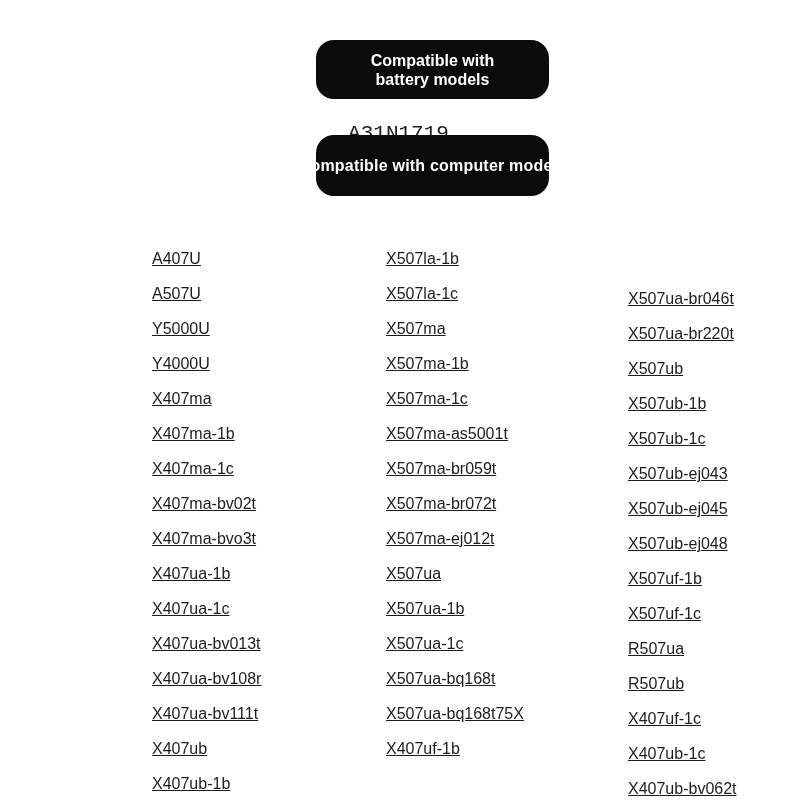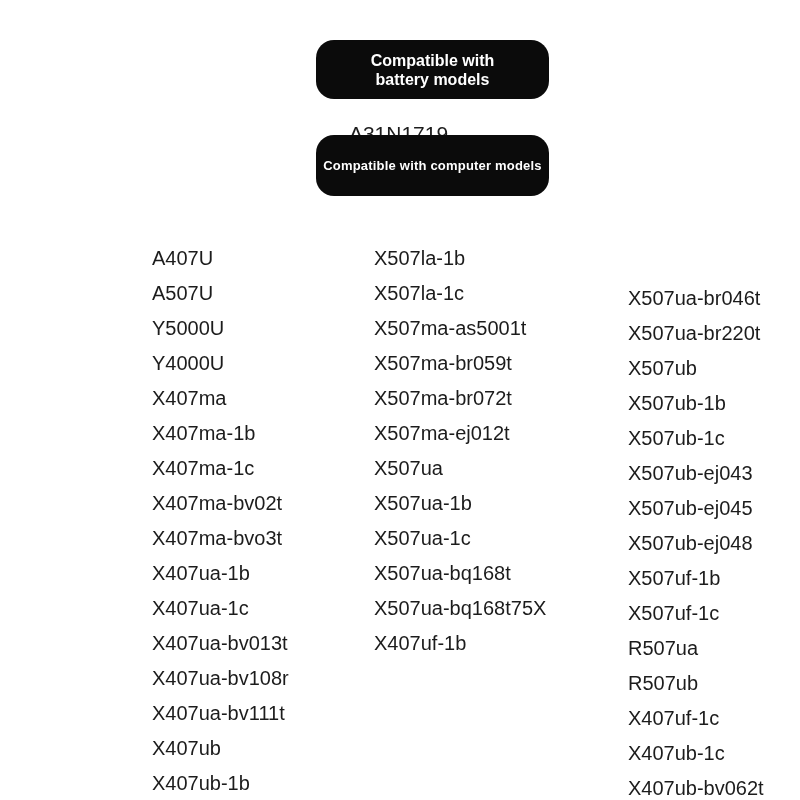--- a/index.html
+++ b/index.html
@@ -37,43 +37,45 @@
   .badge-battery {
     top: 8px;
     height: 59px;
     font-size: 16px;
     line-height: 19px;
     padding: 0 22px;
   }
   .badge-computer {
     top: 103px;
     height: 61px;
-    font-size: 13px;
+    font-size: 16px;
     letter-spacing: 0.2px;
     padding: 0 8px;
     white-space: nowrap;
   }
   .battery-model {
     position: absolute;
     top: 74px;
     left: 0;
     width: 733px;
     text-align: center;
     font-size: 21px;
     color: var(--text);
+    font-family: Liberation Mono, monospace;
   }
   .col {
     position: absolute;
     top: 177px;
-    font-size: 20px;
+    font-size: 16px;
     line-height: 35px;
     white-space: nowrap;
+    text-decoration: underline;
   }
   .col-1 { left: 88px; }
-  .col-2 { left: 310px; }
+  .col-2 { left: 322px; }
   .col-3 { left: 564px; margin-top: 40px; }
   .model-item { height: 35px; }
 </style>
 </head>
 <body>
 
 <div class="page">
 
   <div class="badge badge-battery">
     <span>Compatible with battery models</span>
@@ -100,20 +102,23 @@
       <div class="model-item">X407ua-bv013t</div>
       <div class="model-item">X407ua-bv108r</div>
       <div class="model-item">X407ua-bv111t</div>
       <div class="model-item">X407ub</div>
       <div class="model-item">X407ub-1b</div>
     </div>
 
   <div class="col col-2">
       <div class="model-item">X507la-1b</div>
       <div class="model-item">X507la-1c</div>
+      <div class="model-item">X507ma</div>
+      <div class="model-item">X507ma-1b</div>
+      <div class="model-item">X507ma-1c</div>
       <div class="model-item">X507ma-as5001t</div>
       <div class="model-item">X507ma-br059t</div>
       <div class="model-item">X507ma-br072t</div>
       <div class="model-item">X507ma-ej012t</div>
       <div class="model-item">X507ua</div>
       <div class="model-item">X507ua-1b</div>
       <div class="model-item">X507ua-1c</div>
       <div class="model-item">X507ua-bq168t</div>
       <div class="model-item">X507ua-bq168t75X</div>
       <div class="model-item">X407uf-1b</div>

